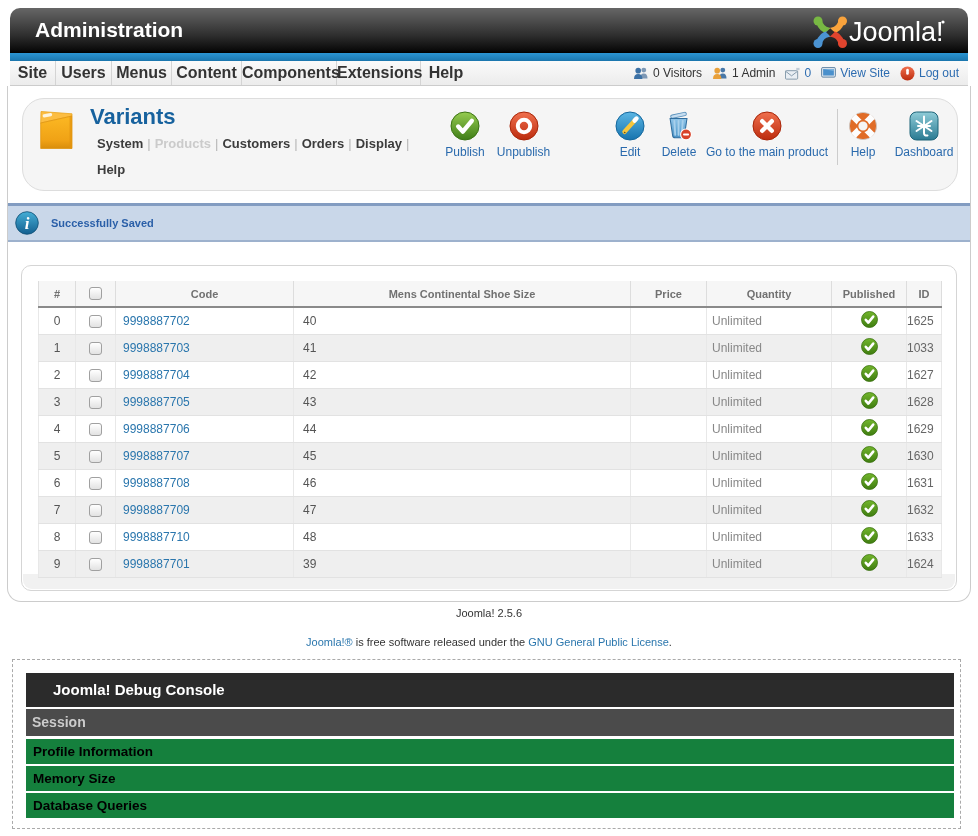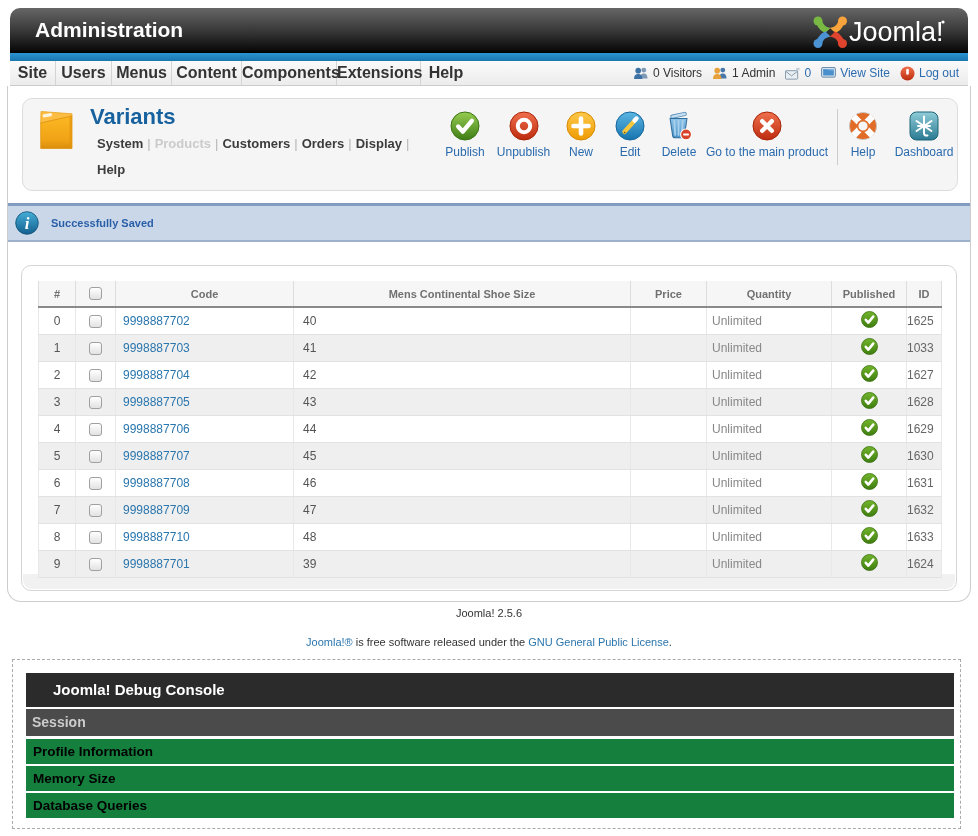--- a/index.html
+++ b/index.html
@@ -19,21 +19,21 @@
 .menubar .mi { float:left; height:24px; line-height:24px; text-align:center; font-size:16px; font-weight:bold; color:#333; border-right:1px solid #d4d4d4; }
 .status { position:absolute; right:9px; top:0; height:24px; display:flex; align-items:center; font-size:12px; color:#333; }
 .status svg { margin-right:4px; }
 .status .blu { color:#2d6cb0; }
 .status .gap { width:10px; }
 
 
 .wrapper { left:7px; top:86px; width:964px; height:516px; border:1px solid #ccc; border-top:none; border-radius:0 0 14px 14px; background:#fff; }
 
 
-.tb { left:22px; top:98px; width:936px; height:93px; background:#f5f5f5; border:1px solid #ddd; border-radius:10px; }
+.tb { left:22px; top:98px; width:936px; height:93px; background:#f5f5f5; border:1px solid #ddd; border-radius:22px; }
 .tb .title { position:absolute; left:67px; top:5px; font-size:22px; font-weight:bold; color:#17629e; }
 .tb .sub { position:absolute; left:74px; top:37px; font-size:13px; font-weight:bold; color:#3c3c3c; }
 .tb .sub .sep { color:#b5b5b5; font-weight:normal; padding:0 4px; }
 .tb .sub .dis { color:#cbcbcb; }
 .tb .sub2 { position:absolute; left:74px; top:63px; font-size:13px; font-weight:bold; color:#3c3c3c; }
 .btn { position:absolute; top:12px; width:70px; text-align:center; }
 .btn .lbl { font-size:12px; color:#2a6aad; margin-top:1px; line-height:13px; white-space:nowrap; }
 .tbsep { position:absolute; left:814px; top:10px; width:1px; height:56px; background:#ccc; }
 
 
@@ -202,27 +202,20 @@
           <path d="M8.2 15.5 L12.8 20.6 L21.8 9.8" fill="none" stroke="#fff" stroke-width="4.4" stroke-linecap="round" stroke-linejoin="round"></path>
         </svg>
       <div class="lbl">Publish</div>
     </div>
     <div class="btn" style="left:465.5px">
       <svg width="30" height="30" viewBox="0 0 30 30">
           <circle cx="15" cy="15" r="14" fill="url(#rgr)" stroke="#a82508" stroke-width="1"></circle>
           <circle cx="15" cy="15" r="6.2" fill="none" stroke="#fff" stroke-width="4"></circle>
         </svg>
       <div class="lbl">Unpublish</div>
-    </div>
-    <div class="btn" style="left:523px">
-      <svg width="30" height="30" viewBox="0 0 30 30">
-          <circle cx="15" cy="15" r="14" fill="url(#ogr)" stroke="#d68a00" stroke-width="1"></circle>
-          <path d="M15 7.5 L15 22.5 M7.5 15 L22.5 15" fill="none" stroke="#fff" stroke-width="4.6" stroke-linecap="round"></path>
-        </svg>
-      <div class="lbl">New</div>
     </div>
     <div class="btn" style="left:572px">
       <svg width="30" height="30" viewBox="0 0 30 30">
           <circle cx="15" cy="15" r="14" fill="url(#bgr)" stroke="#14679d" stroke-width="1"></circle>
           <path d="M9.5 20.8 L19.6 9.6" stroke="#f6c63c" stroke-width="4.4" stroke-linecap="round"></path>
           <path d="M19.6 9.6 L21.5 7.5" stroke="#fff" stroke-width="4.4" stroke-linecap="round"></path>
           <path d="M8.6 22.2 L9.5 20.6 L11 21.9 Z" fill="#5d4a21"></path>
         </svg>
       <div class="lbl">Edit</div>
     </div>

